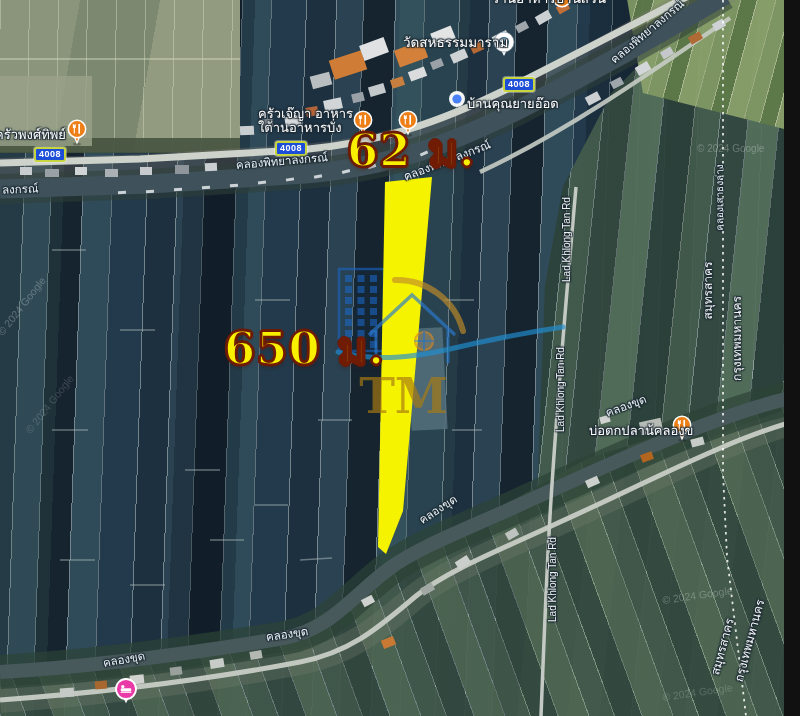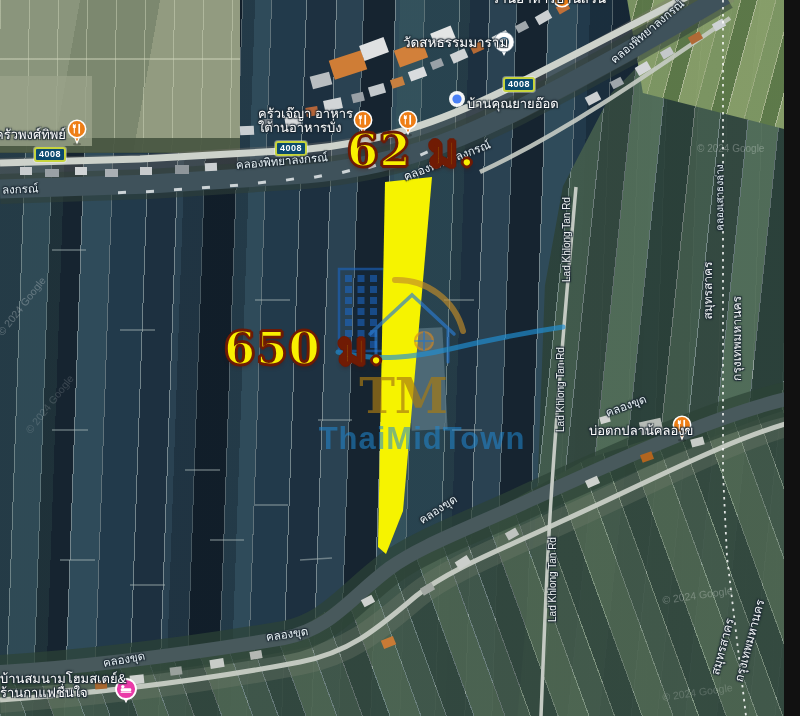--- a/index.html
+++ b/index.html
@@ -39,21 +39,21 @@
   .topleft::before{content:"";position:absolute;left:0;top:138px;width:240px;height:15px;background:#46543f;opacity:.9}
 
   .ml{position:absolute;white-space:nowrap;color:#fff;font-size:13px;
       text-shadow:-1px -1px 1px rgba(30,42,53,.95),1px -1px 1px rgba(30,42,53,.95),
                   -1px 1px 1px rgba(30,42,53,.95),1px 1px 1px rgba(30,42,53,.95),0 0 3px rgba(30,42,53,.8)}
   .two{line-height:14px}
   .two span{display:block}
   .canal{font-size:11.5px;color:#e9f3f7}
   .roadlbl{font-size:10px;color:#eef2f3}
   .admin{font-size:12px;color:#f4f7f8}
-  .badge{position:absolute;background:#0c4a6e;border:2px solid #c7d53e;border-radius:3px;color:#fff;
+  .badge{position:absolute;background:#1d4ed8;border:2px solid #c7d53e;border-radius:3px;color:#fff;
       font-size:9px;font-weight:bold;line-height:1;padding:1px 3px;letter-spacing:.5px;
       box-shadow:0 0 0 1px rgba(255,255,255,.35)}
   .measure{position:absolute;font-family:"DejaVu Serif",serif;font-weight:bold;font-size:45px;
       color:#f9f000;letter-spacing:1px;-webkit-text-stroke:2px #701b04;
       text-shadow:-2px 0 0 #6b1a06,2px 0 0 #6b1a06,0 -2px 0 #6b1a06,0 2px 0 #6b1a06,0 3px 4px rgba(70,15,0,.4)}
   .credit{position:absolute;color:rgba(255,255,255,.26);font-size:10.5px;white-space:nowrap}
   .brand{position:absolute;left:302px;top:421px;width:240px;text-align:center;font-weight:bold;
       font-size:31px;color:rgba(32,137,210,.55);letter-spacing:1px}
   .monogram{position:absolute;left:352px;top:368px;width:96px;text-align:right;
       font-family:"DejaVu Serif",serif;font-weight:bold;font-size:48px;color:rgba(168,122,18,.68)}
@@ -273,24 +273,20 @@
 
   <div class="ml" style="left:492px;top:-13px;font-size:13.5px">ร้านอาหารบ้านสวน</div>
   <div class="ml" style="left:403px;top:31px;font-size:13.5px">วัดสหธรรมมาราม</div>
   <div class="ml" style="left:467px;top:93px">บ้านคุณยายอ๊อด</div>
   <div class="ml two" style="left:258px;top:107px;width:100px">
     <span>ครัวเจ๊ญา อาหาร</span>
     <span>ใต้านอาหารบั่ง</span>
   </div>
   <div class="ml" style="left:-5px;top:124px">ครัวพงศ์ทิพย์</div>
   <div class="ml" style="left:589px;top:420px">บ่อตกปลาน้คลองข</div>
-  <div class="ml two" style="left:0px;top:672px;width:110px">
-    <span>บ้านสมนามโฮมสเตย์&amp;</span>
-    <span>ร้านกาแฟชื่นใจ</span>
-  </div>
 
   <div class="badge" style="left:34px;top:147px">4008</div>
   <div class="badge" style="left:275px;top:141px">4008</div>
   <div class="badge" style="left:503px;top:77px">4008</div>
 
   <div class="ml canal" style="left:2px;top:180px;transform:rotate(-2deg)">ลงกรณ์</div>
   <div class="ml canal" style="left:236px;top:156px;transform:rotate(-5deg);transform-origin:left center">คลองพิทยาลงกรณ์</div>
   <div class="ml canal" style="left:404px;top:168px;transform:rotate(-21deg);transform-origin:left center">คลองพิทยาลงกรณ์</div>
   <div class="ml canal" style="left:612px;top:52px;transform:rotate(-40deg);transform-origin:left center">คลองพิทยาลงกรณ์</div>
   <div class="ml canal" style="left:420px;top:512px;transform:rotate(-33deg);transform-origin:left center">คลองขุด</div>
@@ -305,21 +301,20 @@
   <div class="ml canal" style="left:669px;top:190px;width:100px;text-align:center;font-size:10px;transform:rotate(-90deg)">คลองเสาธงล่าง</div>
   <div class="ml admin" style="left:657px;top:281px;width:100px;text-align:center;transform:rotate(-90deg)">สมุทรสาคร</div>
   <div class="ml admin" style="left:676px;top:329px;width:120px;text-align:center;transform:rotate(-90deg)">กรุงเทพมหานคร</div>
   <div class="ml admin" style="left:672px;top:637px;width:100px;text-align:center;transform:rotate(-75deg)">สมุทรสาคร</div>
   <div class="ml admin" style="left:689px;top:631px;width:120px;text-align:center;transform:rotate(-75deg)">กรุงเทพมหานคร</div>
 
   <div class="measure" style="left:347px;top:114px">62 ม.</div>
   <div class="measure" style="left:224px;top:312px">650 ม.</div>
 
   <div class="monogram">TM</div>
-  <div class="brand">ThaiMidTown</div>
 
   <div class="credit" style="left:-14px;top:300px;transform:rotate(-52deg)">© 2024 Google</div>
   <div class="credit" style="left:14px;top:398px;transform:rotate(-52deg);opacity:.6">© 2024 Google</div>
   <div class="credit" style="left:697px;top:143px;font-size:10px">© 2024 Google</div>
   <div class="credit" style="left:662px;top:589px;transform:rotate(-8deg)">© 2024 Google</div>
   <div class="credit" style="left:662px;top:686px;transform:rotate(-8deg);opacity:.7">© 2024 Google</div>
 
 </div>
 
 </body></html>

